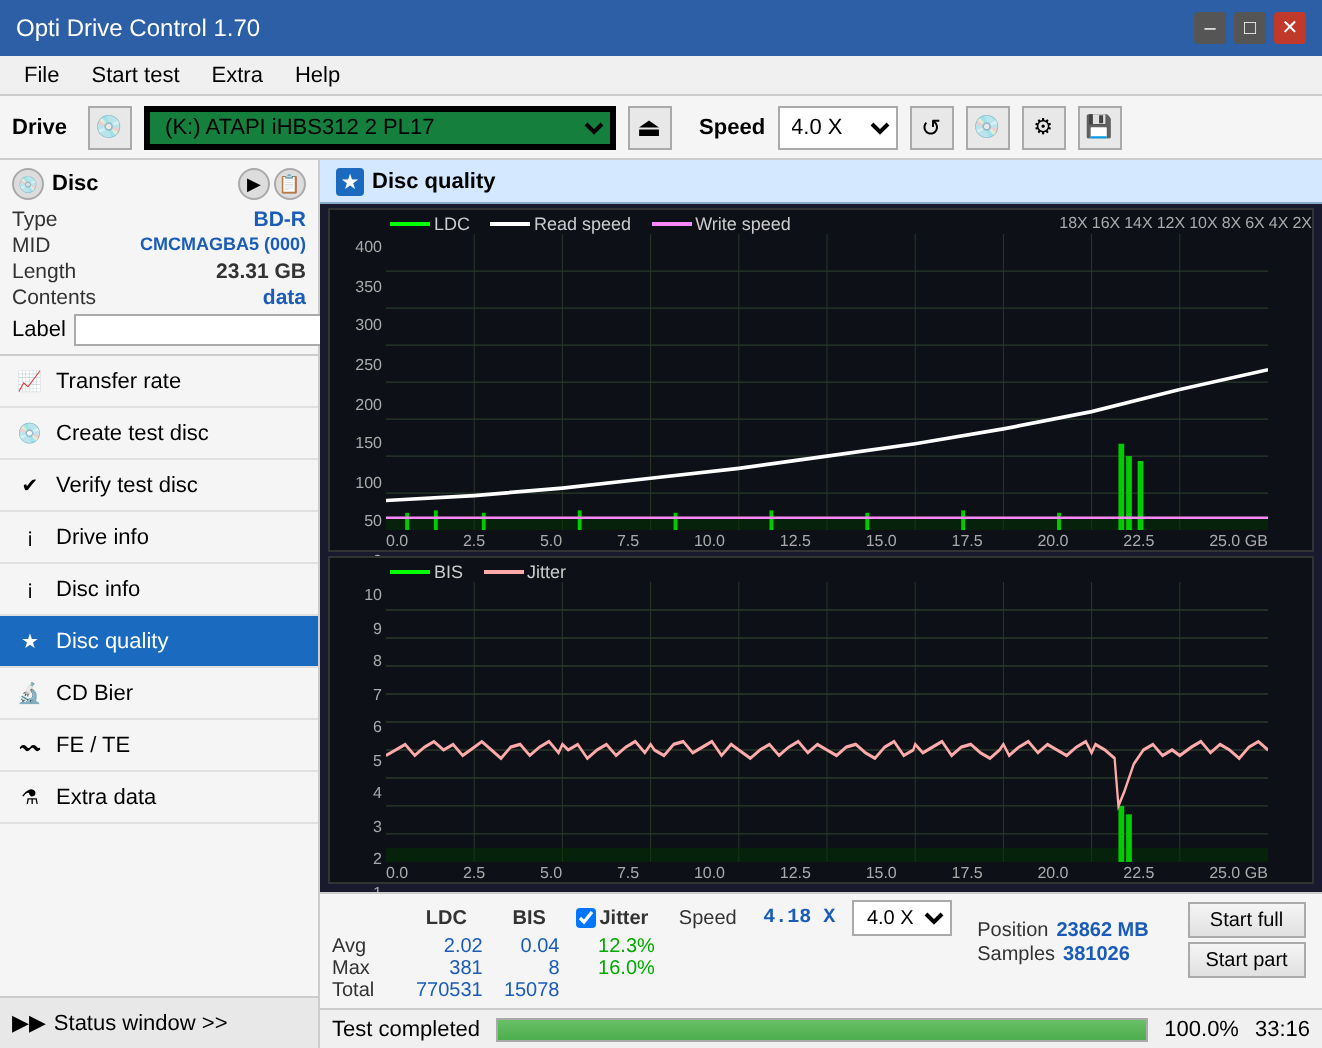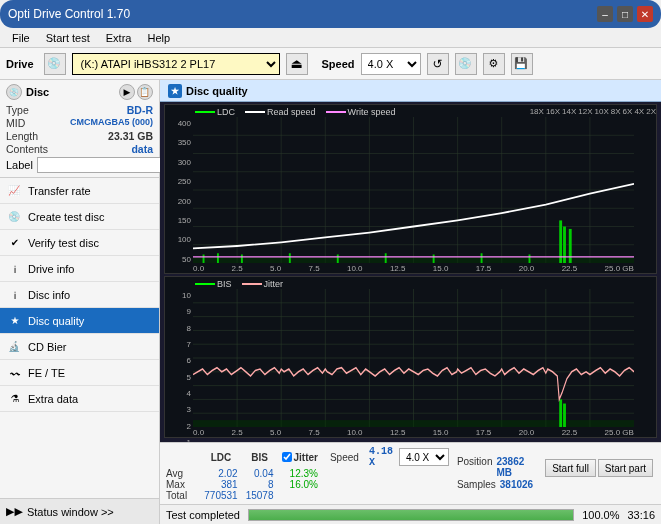--- a/index.html
+++ b/index.html
@@ -14,21 +14,20 @@
     
     .titlebar {
       background: #2d5fa6;
       color: white;
       height: 28px;
       display: flex;
       align-items: center;
       justify-content: space-between;
       padding: 0 8px;
       font-size: 12px;
-      border-radius: 13px;
     }
     .titlebar-title { font-weight: normal; }
     .titlebar-controls { display: flex; gap: 4px; }
     .titlebar-btn {
       width: 16px; height: 16px;
       background: #555;
       color: white;
       border: none;
       cursor: pointer;
       font-size: 10px;
@@ -55,24 +54,24 @@
       background: #f5f5f5;
       height: 32px;
       display: flex;
       align-items: center;
       padding: 0 6px;
       border-bottom: 1px solid #ccc;
       gap: 6px;
     }
     .drive-label { font-weight: bold; margin-right: 4px; }
     .drive-select {
-      background: #fef9c3;
-      border: 1px solid #000000;
+      background: #15803d;
+      border: 3px solid #000000;
       height: 22px;
-      width: 208px;
+      width: 236px;
       font-size: 11px;
       padding: 0 4px;
     }
     .drive-icon-btn {
       width: 22px; height: 22px;
       background: #e8e8e8;
       border: 1px solid #aaa;
       cursor: pointer;
       display: flex; align-items: center; justify-content: center;
       font-size: 13px;
@@ -684,21 +683,21 @@
                   <span class="pos-label">Position</span>
                   <span class="pos-val">23862 MB</span>
                 </div>
                 <div class="pos-row">
                   <span class="pos-label">Samples</span>
                   <span class="pos-val">381026</span>
                 </div>
               </div>
             </td>
             <td rowspan="3" style="padding:0 2px; vertical-align:middle;">
-              <div style="display:flex; gap:2px;">
+              <div style="display:flex; flex-direction:column; gap:2px;">
                 <button class="btn-start">Start full</button>
                 <button class="btn-start">Start part</button>
               </div>
             </td>
           </tr>
           <tr>
             <td style="color:#333; text-align:left; font-size:10px;">Avg</td>
             <td style="text-align:right; color:#1a5cb8; padding:0 4px;">2.02</td>
             <td style="text-align:right; color:#1a5cb8; padding:0 4px;">0.04</td>
             <td style="text-align:right; color:#00aa00; padding:0 4px;">12.3%</td>

